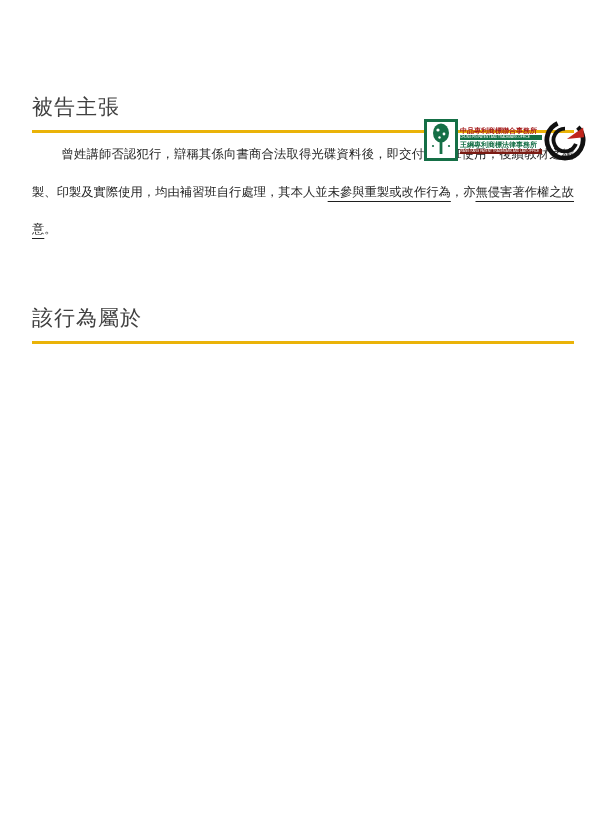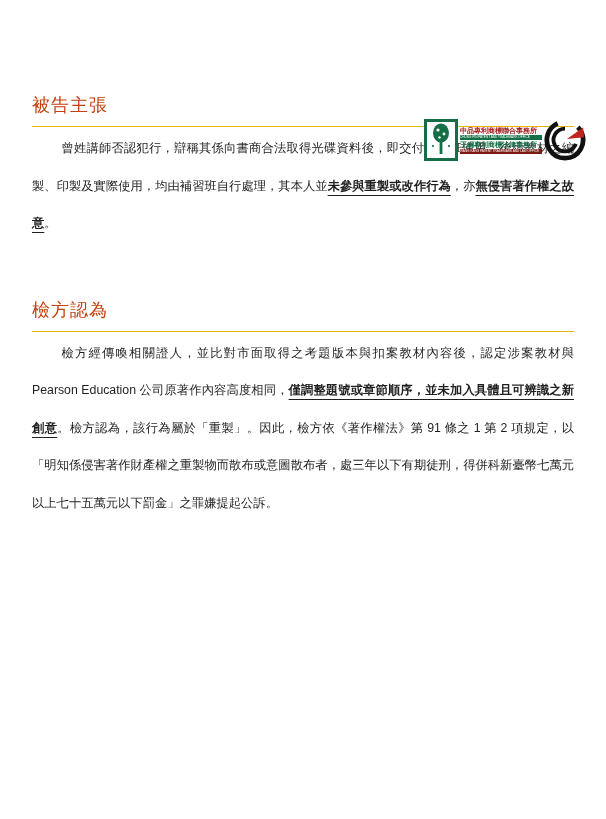--- a/index.html
+++ b/index.html
@@ -29,33 +29,33 @@
     transform-origin:left center;
   }
   .banner-en span{display:inline-block;transform:scale(0.62);transform-origin:left center;}
   .banner-en.greenbg{background:#156f46;}
   .banner-en.redbg{background:#7a1a12;}
   .logo-swoosh{width:42px;height:42px;flex:0 0 auto;margin-left:2px;}
 
   
   .content{margin:0 32px;}
   .heading{
-    font-size:18px;font-weight:500;color:#c2410c;letter-spacing:1px;
-    padding:0 0 9px 0;border-bottom:1px solid #eab308;
+    font-size:21px;font-weight:500;color:#404040;letter-spacing:1px;
+    padding:0 0 9px 0;border-bottom:3px solid #eab308;
   }
   .heading-1{margin:93px 0 0 0;}
   .heading-2{margin:55px 0 0 0;}
   .para{
     margin:3px 0 0 0;
     font-size:12.3px;line-height:37.5px;
     text-align:justify;text-justify:inter-ideograph;
     text-indent:2.4em;color:#1f1f1f;
   }
   .para .em{
-    font-weight:700;
+    font-weight:400;
     text-decoration:underline;
     text-decoration-thickness:1px;
     text-underline-offset:5px;
   }
 </style>
 </head>
 <body>
 
 <div class="page">
 
@@ -82,20 +82,19 @@
       <polygon points="41,9 24,21 42,19" fill="#c0251c"></polygon>
     </svg>
   </div>
 
   <div class="content">
 
     <div class="heading heading-1">被告主張</div>
 
     <p class="para"><span>曾姓講師否認犯行，辯稱其係向書商合法取得光碟資料後，即交付補習班使用，後續教材之編製、印製及實際使用，均由補習班自行處理，其本人並</span><span class="em">未參與重製或改作行為</span><span>，亦</span><span class="em">無侵害著作權之故意</span><span>。</span></p>
 
-    <div class="heading heading-2">檢方認為</div>
+    <div class="heading heading-2">該行為屬於</div>
 
-    <p class="para"><span>檢方經傳喚相關證人，並比對市面取得之考題版本與扣案教材內容後，認定涉案教材與 Pearson Education 公司原著作內容高度相同，</span><span class="em">僅調整題號或章節順序，並未加入具體且可辨識之新創意</span><span>。檢方認為，該行為屬於「重製」。因此，檢方依《著作權法》第 91 條之 1 第 2 項規定，以「明知係侵害著作財產權之重製物而散布或意圖散布者，處三年以下有期徒刑，得併科新臺幣七萬元以上七十五萬元以下罰金」之罪嫌提起公訴。</span></p>
 
 
   </div>
 
 </div>
 
 </body></html>

